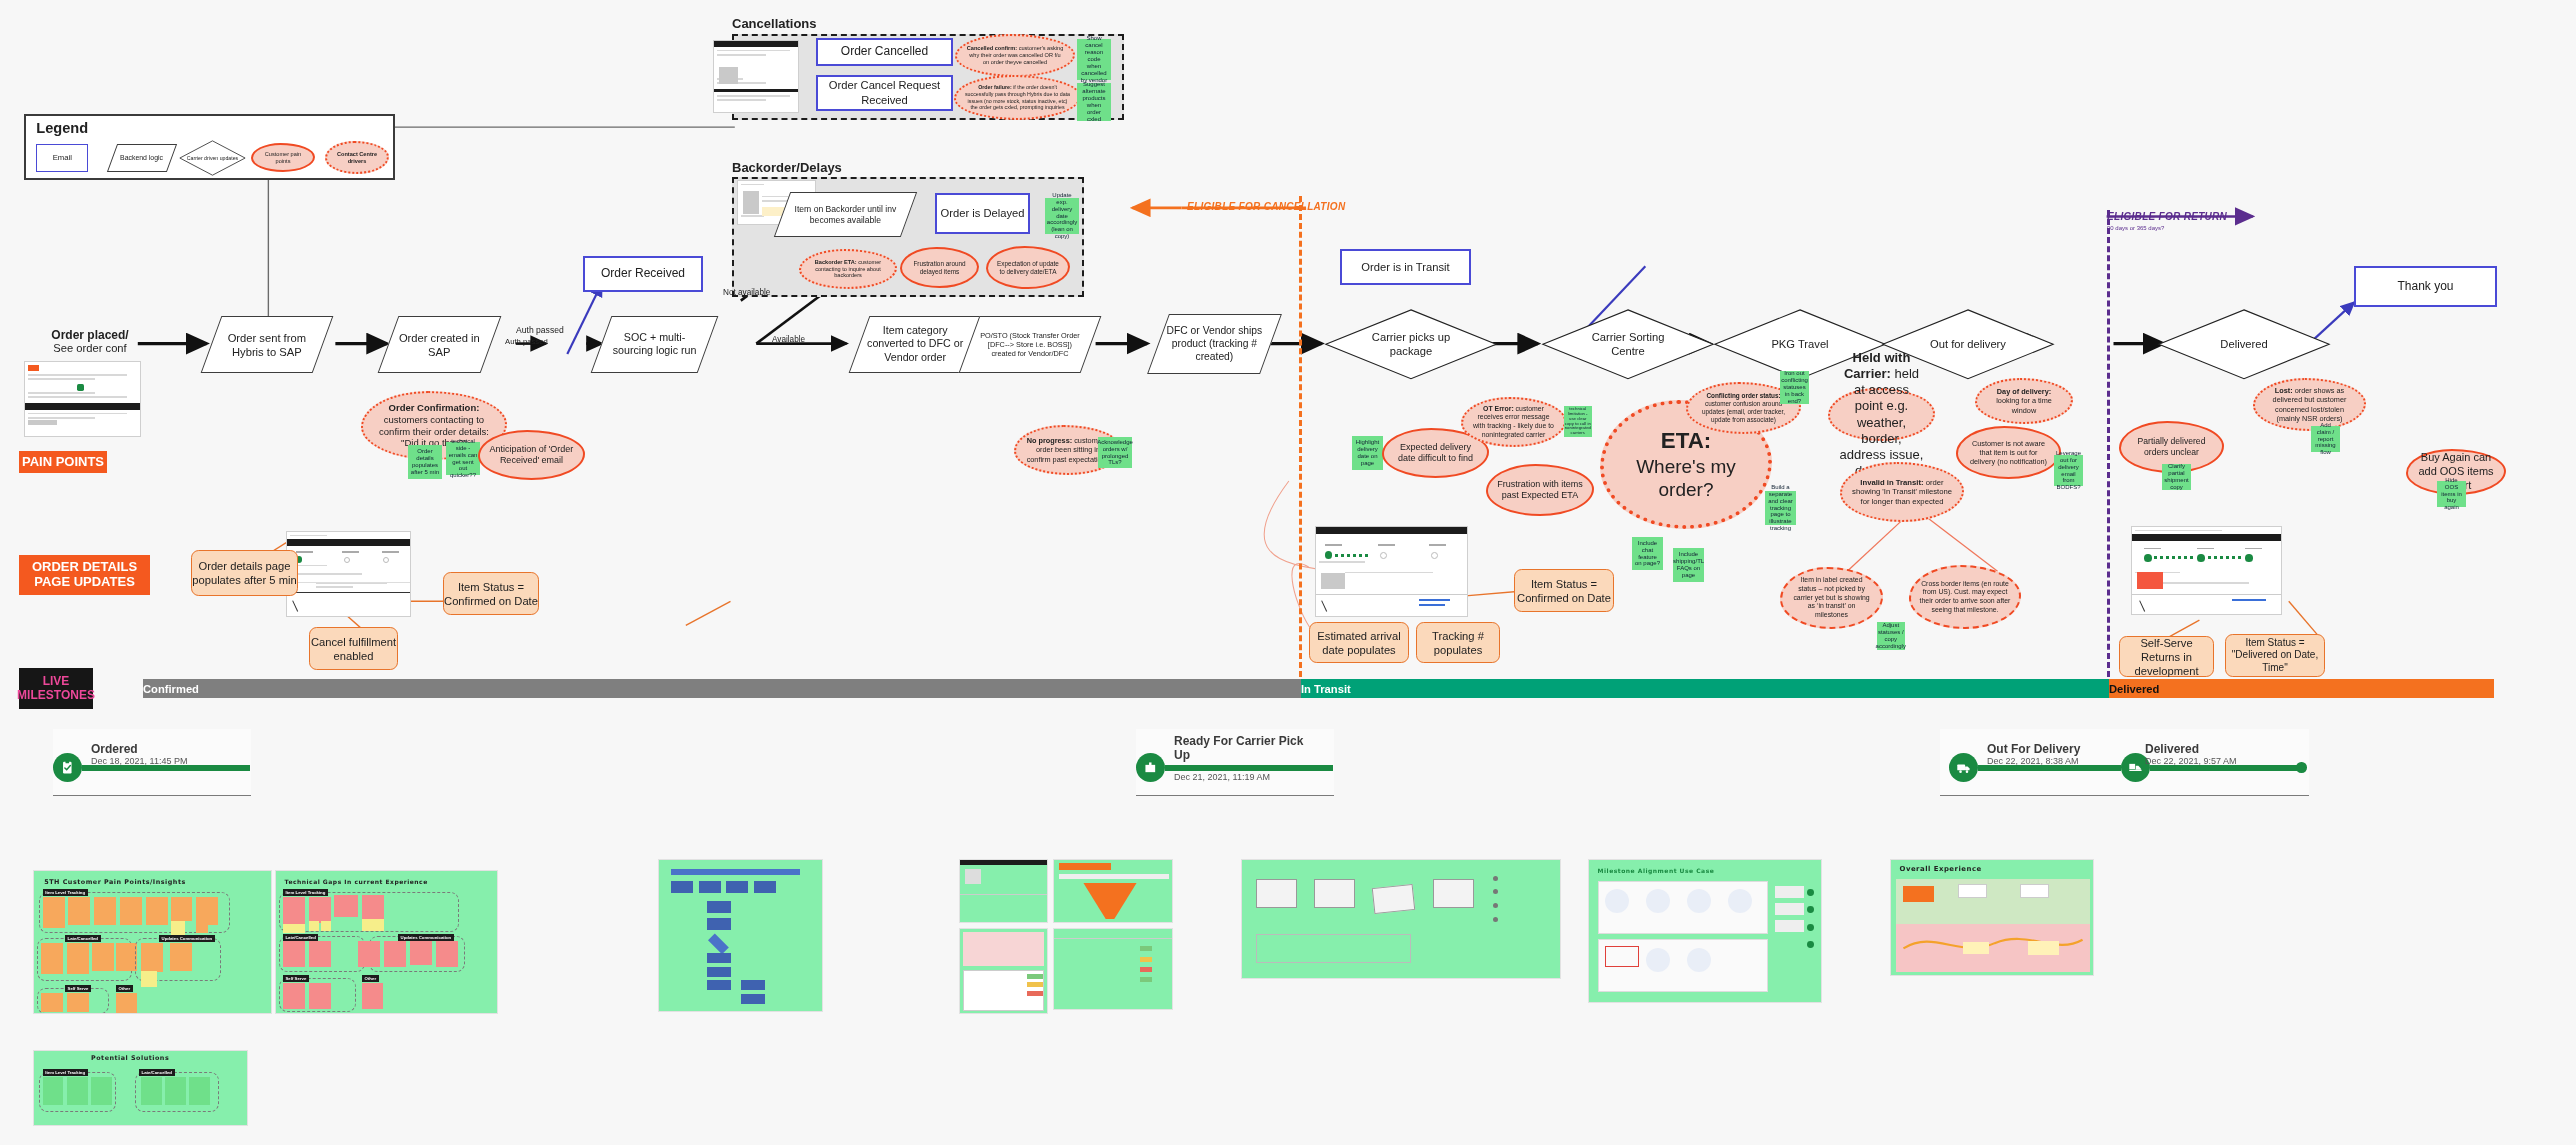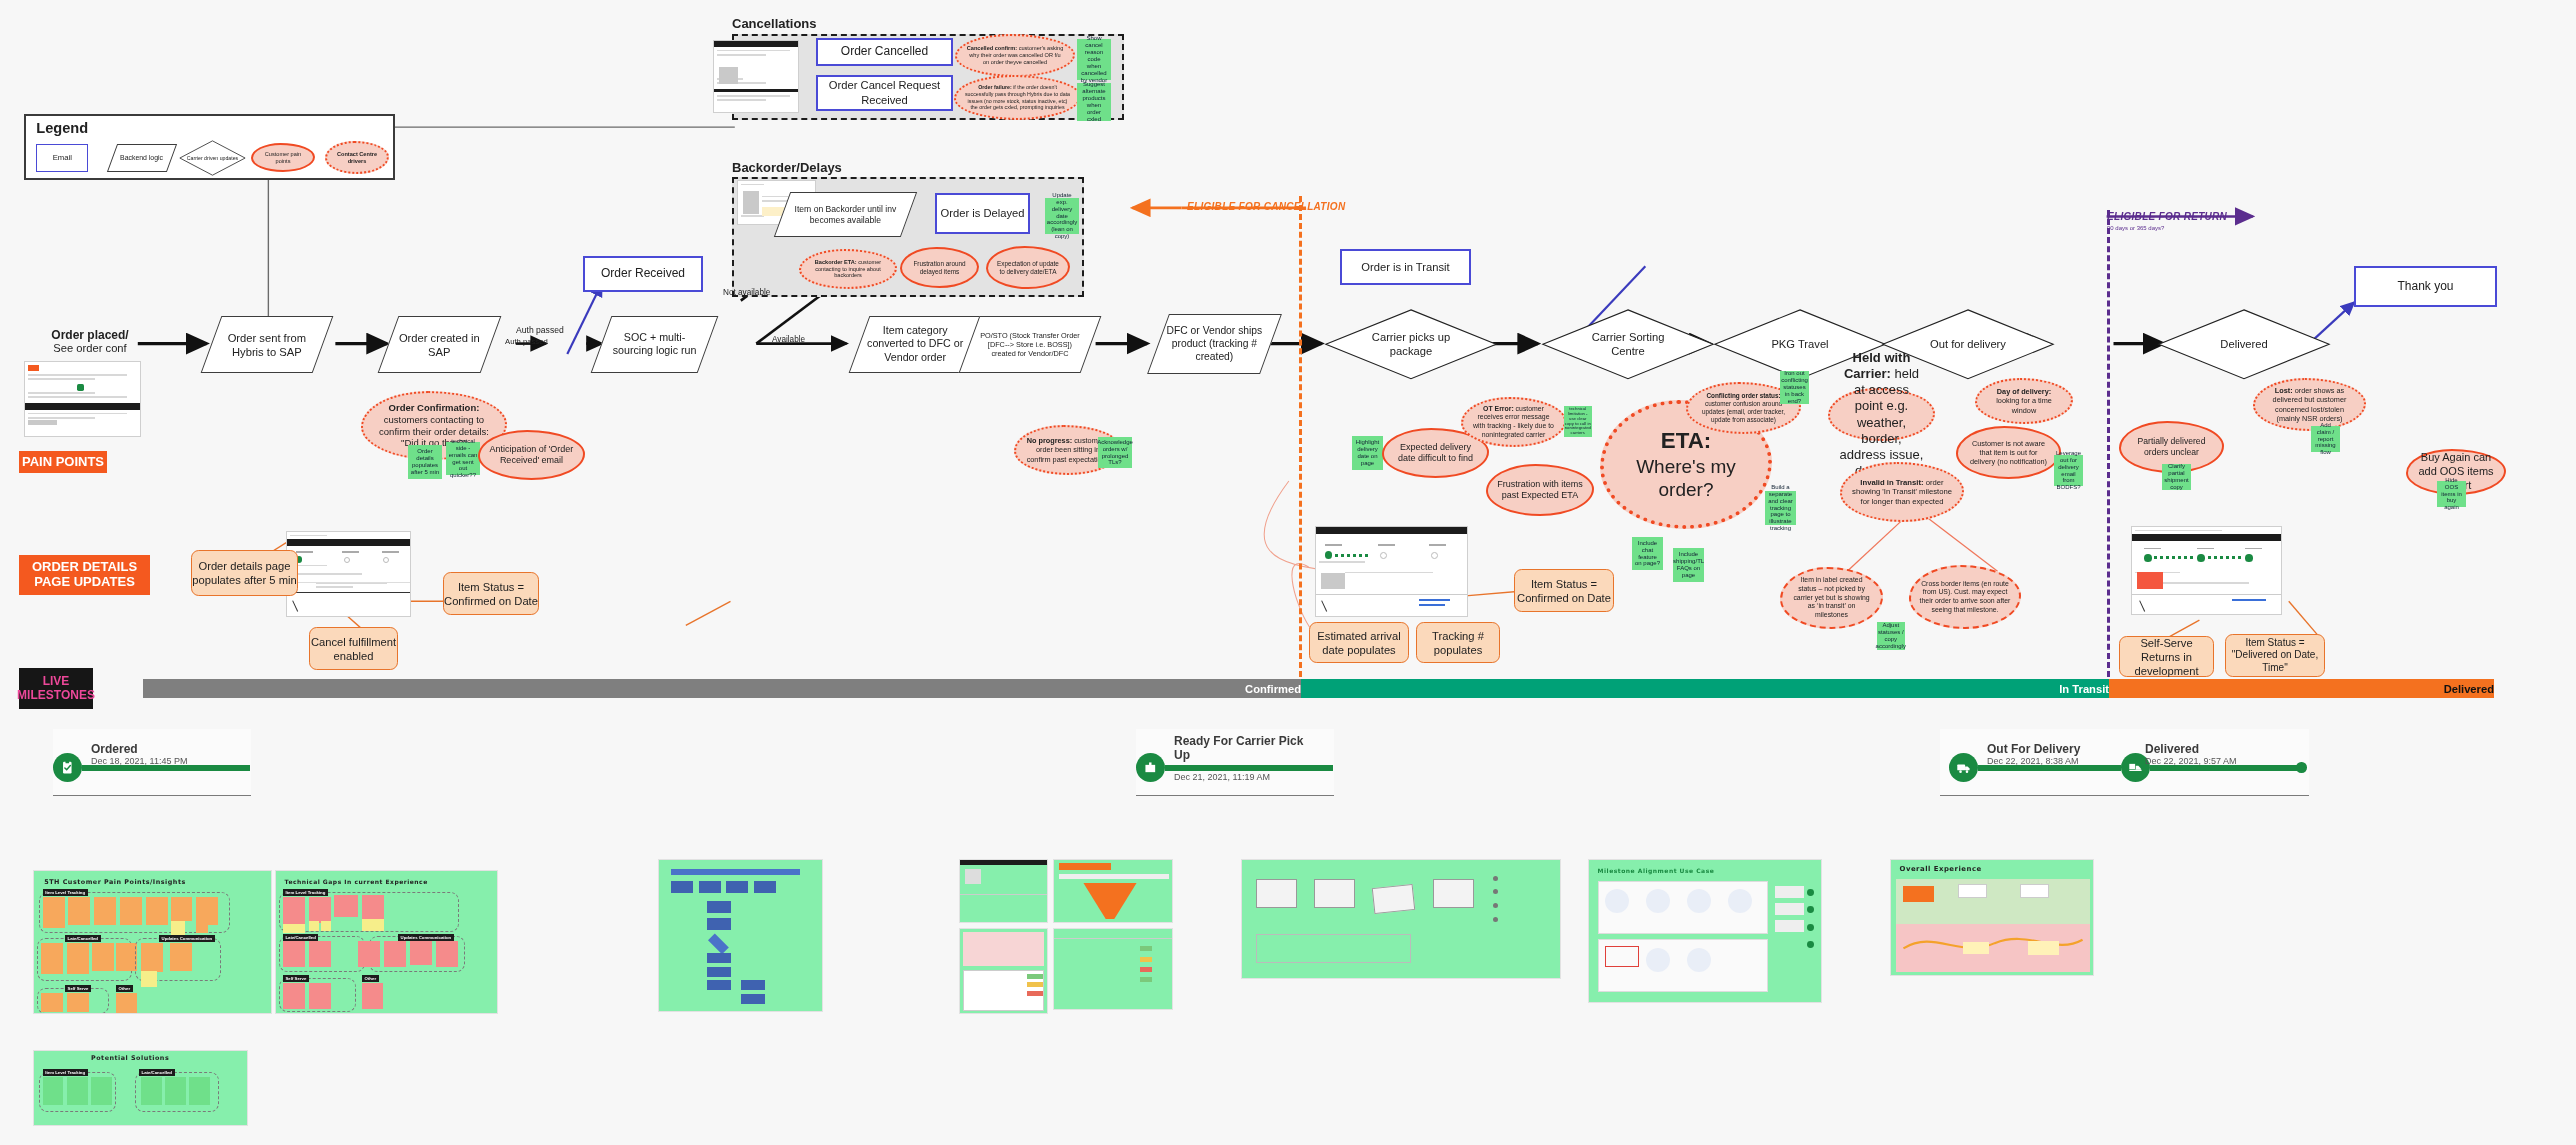--- a/index.html
+++ b/index.html
@@ -94,21 +94,21 @@
 
   
   .shot { position:absolute; background:#fff; border:0.9px solid #cfcfcf; overflow:hidden; }
   .shot .bar { background:#1c1c1c; width:100%; }
   .shot .ln { background:#d8d8d8; height:1.7px; margin:2.6px 3.4px; }
   .shot .ln.s { width:30%; } .shot .ln.m { width:58%; } .shot .ln.l { width:86%; }
   .shot .gray { background:#c9c9c9; }
   .shot .red { background:#f4573f; }
 
   
-  .strip { position:absolute; height:19px; display:flex; align-items:center; justify-content:flex-end;
+  .strip { position:absolute; height:19px; display:flex; align-items:center; justify-content:flex-start;
            color:#fff; font-weight:bold; font-size:11.2px; }
 
   .ms-card { position:absolute; background:#fbfbfb; border-bottom:1.7px solid #7a7a7a; }
   .ms-row { position:absolute; display:flex; align-items:center; }
   .ms-dot { width:29px; height:29px; border-radius:50%; background:#1a8a42; position:relative;
             display:flex; align-items:center; justify-content:center; color:#fff; }
   .ms-line { height:6px; background:#1a8a42; }
   .ms-txt { position:absolute; }
   .ms-title { font-weight:bold; font-size:12px; color:#3a3a3a; }
   .ms-date { font-size:9px; color:#555; white-space:nowrap; }

